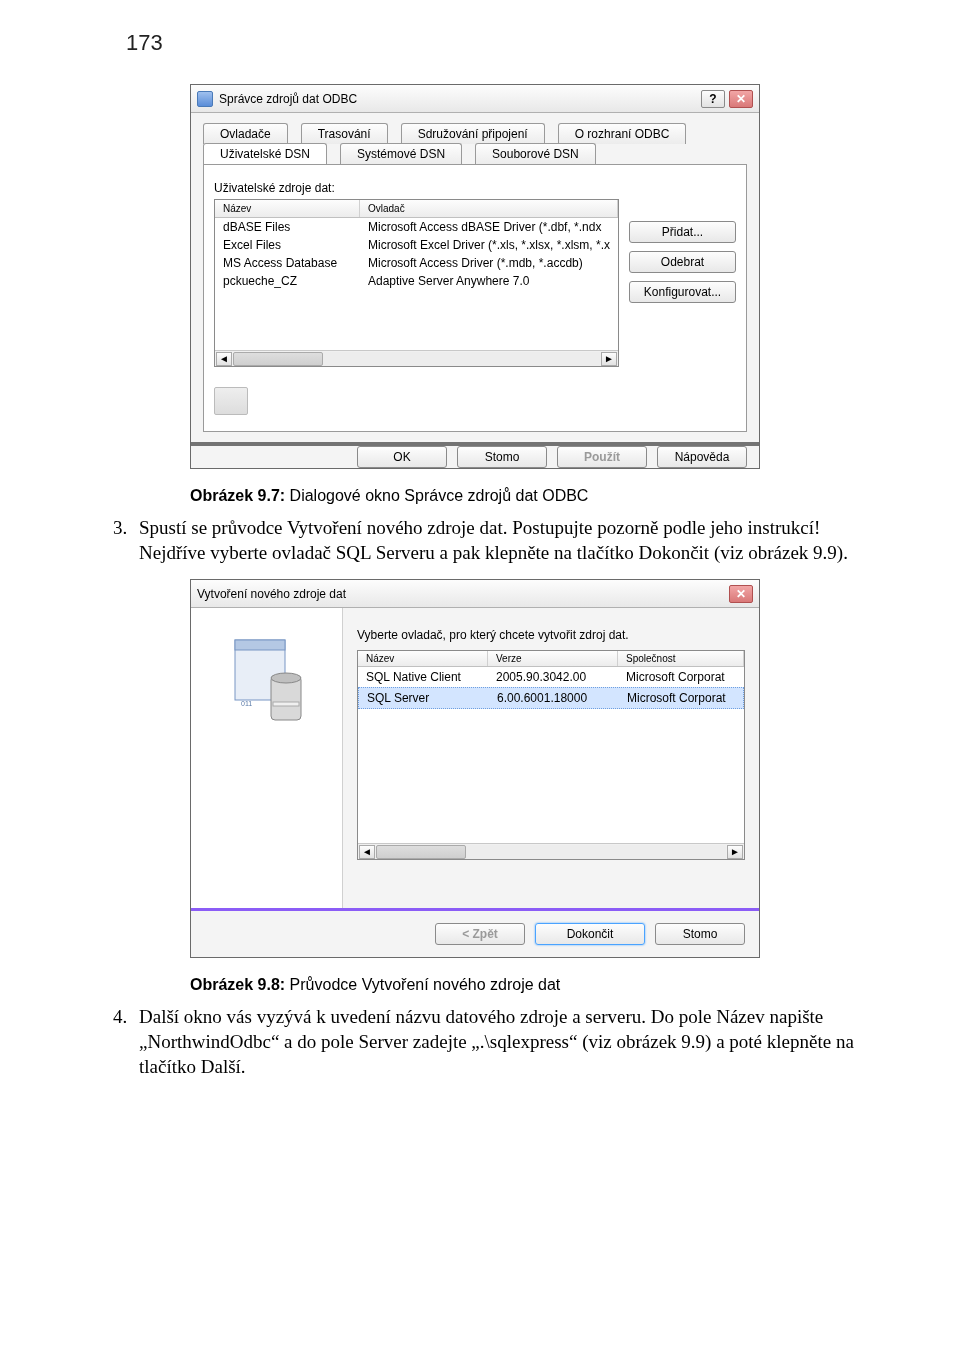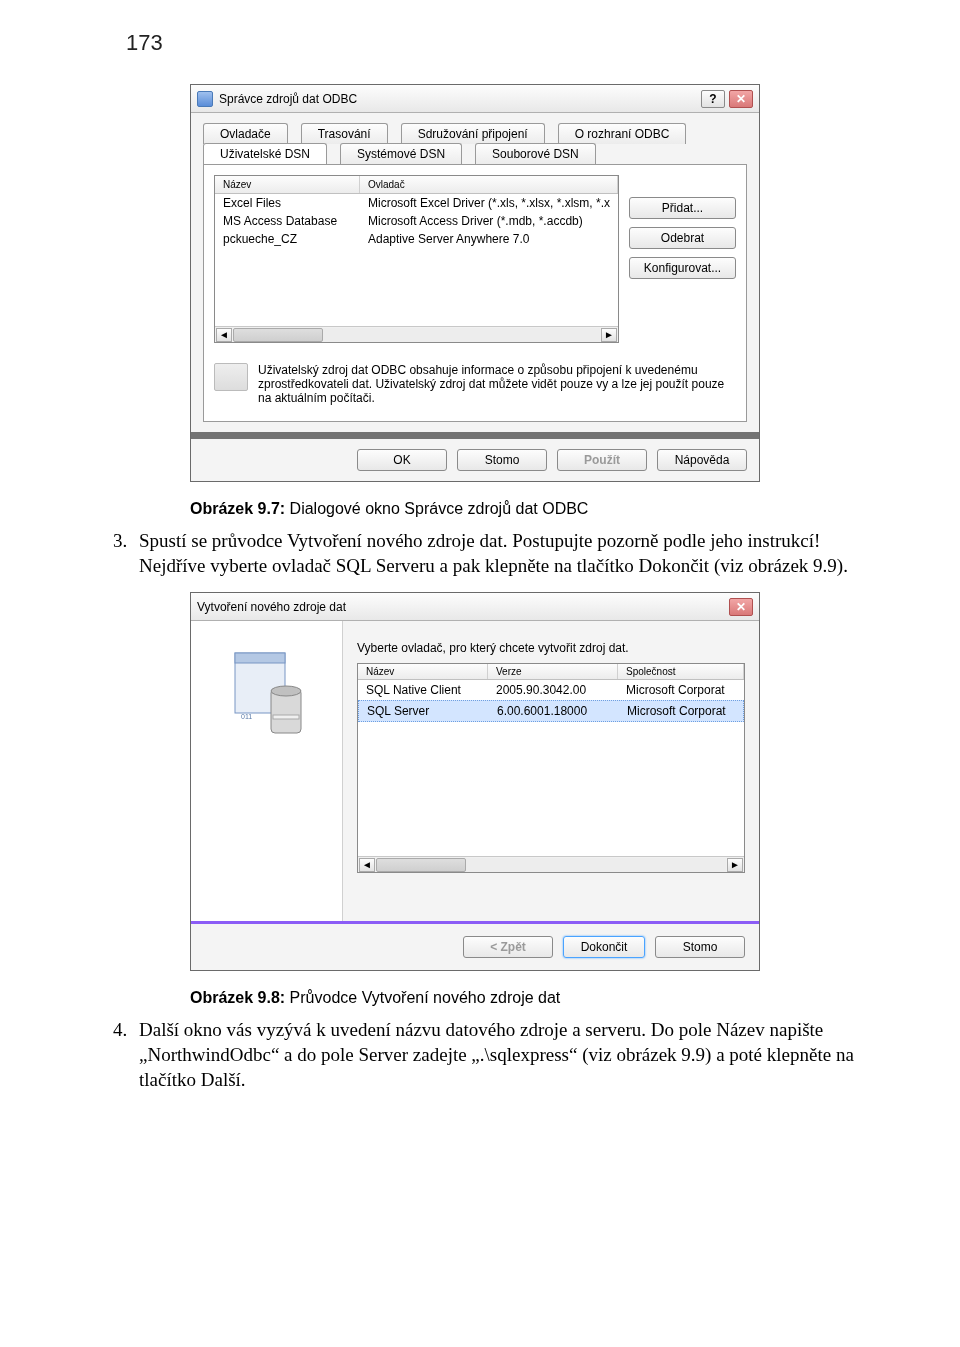--- a/index.html
+++ b/index.html
@@ -232,22 +232,22 @@
     height: 28px;
     background: linear-gradient(#eee, #ddd);
     border: 1px solid #bbb;
     border-radius: 2px;
     flex: 0 0 34px;
   }
   .dialog-buttons {
     display: flex;
     justify-content: flex-end;
     gap: 10px;
-    padding: 10px 12px;
-    border-top: 7px solid #737373;
+    padding: 0 12px;
+    border-top: 4px solid #737373;
   }
 
   
   .caption {
     font-family: "Segoe UI", Arial, sans-serif;
     font-size: 16px;
     margin: 2px 0 10px 95px;
   }
   .caption .b {
     font-weight: 700;
@@ -335,28 +335,33 @@
       <div class="tab">Trasování</div>
       <div class="tab">Sdružování připojení</div>
       <div class="tab">O rozhraní ODBC</div>
     </div>
     <div class="tabs tabs-row2">
       <div class="tab sel">Uživatelské DSN</div>
       <div class="tab">Systémové DSN</div>
       <div class="tab">Souborové DSN</div>
     </div>
     <div class="tabpanel">
+      <span class="lbl">Uživatelské zdroje dat:</span>
       <div class="sidecol">
         <div style="flex:1">
           <div class="listbox">
             <div class="listhead">
               <div class="col-name">Název</div>
               <div class="col-drv">Ovladač</div>
             </div>
             <div class="listrows">
+              <div class="row">
+                <div class="col-name">dBASE Files</div>
+                <div class="col-drv">Microsoft Access dBASE Driver (*.dbf, *.ndx</div>
+              </div>
               <div class="row">
                 <div class="col-name">Excel Files</div>
                 <div class="col-drv">Microsoft Excel Driver (*.xls, *.xlsx, *.xlsm, *.x</div>
               </div>
               <div class="row">
                 <div class="col-name">MS Access Database</div>
                 <div class="col-drv">Microsoft Access Driver (*.mdb, *.accdb)</div>
               </div>
               <div class="row">
                 <div class="col-name">pckueche_CZ</div>
@@ -373,21 +378,20 @@
           </div>
         </div>
         <div class="sidebtns">
           <div class="btn">Přidat...</div>
           <div class="btn">Odebrat</div>
           <div class="btn">Konfigurovat...</div>
         </div>
       </div>
       <div class="infobox">
         <div class="icon"></div>
-        <div>Uživatelský zdroj dat ODBC obsahuje informace o způsobu připojení k uvedenému zprostředkovateli dat. Uživatelský zdroj dat můžete vidět pouze vy a lze jej použít pouze na aktuálním počítači.</div>
       </div>
     </div>
   </div>
   <div class="dialog-buttons">
     <div class="btn" style="width:90px">OK</div>
     <div class="btn" style="width:90px">Stomo</div>
     <div class="btn disabled" style="width:90px">Použít</div>
     <div class="btn" style="width:90px">Nápověda</div>
   </div>
 </div>
@@ -441,21 +445,21 @@
           <div class="track">
               <div class="thumb"></div>
             </div>
           <span class="arrow">►</span>
         </div>
       </div>
     </div>
   </div>
   <div class="dialog-buttons">
     <div class="btn disabled" style="width:90px">&lt; Zpět</div>
-    <div class="btn default-btn" style="width:82px">Dokončit</div>
+    <div class="btn default-btn" style="width:110px">Dokončit</div>
     <div class="btn" style="width:90px">Stomo</div>
   </div>
 </div>
 
 <div class="caption">
   <span class="b">Obrázek 9.8:</span><span> Průvodce Vytvoření nového zdroje dat</span>
 </div>
 
 <p class="para">
   <span class="marker">4.</span><span>Další okno vás vyzývá k uvedení názvu datového zdroje a serveru. Do pole Název napište „NorthwindOdbc“ a do pole Server zadejte „.\sqlexpress“ (viz obrázek 9.9) a poté klepněte na tlačítko Další.</span>

